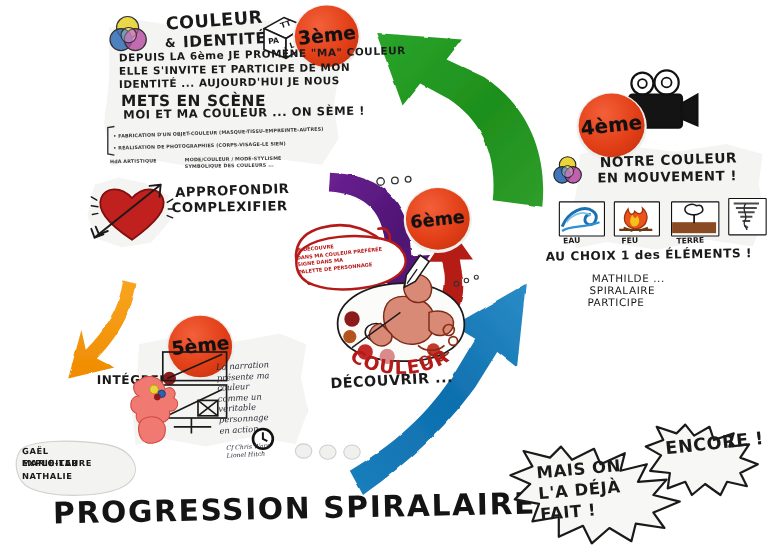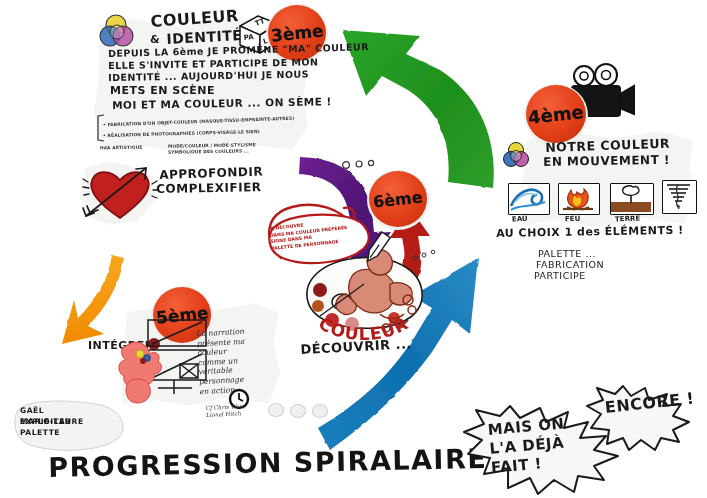--- a/index.html
+++ b/index.html
@@ -163,21 +163,21 @@
   </svg>
 
   <div class="halo" style="left:266px;top:4px;width:62px;height:60px;"></div>
   <div class="circle-num" style="left:268px;top:5px;width:58px;height:56px;background:radial-gradient(circle at 38% 32%,#f3603a 0%,#e23f17 55%,#bf2e0d 100%);">
     <span class="lbl" style="font-size:17px;">3ème</span>
   </div>
 
   <div class="txt hand" style="left:108px;top:48px;font-size:9.5px;transform:rotate(-1.5deg);">DEPUIS LA 6ème JE PROMÈNE "MA" COULEUR</div>
   <div class="txt hand" style="left:108px;top:60px;font-size:9.5px;transform:rotate(-1deg);">ELLE S'INVITE ET PARTICIPE DE MON</div>
   <div class="txt hand" style="left:108px;top:72px;font-size:9.5px;transform:rotate(-1deg);">IDENTITÉ ... AUJOURD'HUI JE NOUS</div>
-  <div class="txt hand" style="left:110px;top:84px;font-size:11px;">METS EN SCÈNE</div>
+  <div class="txt hand" style="left:110px;top:84px;font-size:14px;">METS EN SCÈNE</div>
   <div class="txt hand" style="left:112px;top:99px;font-size:10.5px;transform:rotate(-1deg);">MOI ET MA COULEUR ... ON SÈME !</div>
 
   <div class="txt tiny" style="left:103px;top:119px;transform:rotate(-2deg);">• FABRICATION D'UN OBJET-COULEUR (MASQUE-TISSU-EMPREINTE-AUTRES)</div>
   <div class="txt tiny" style="left:103px;top:131px;transform:rotate(-1.5deg);">• RÉALISATION DE PHOTOGRAPHIES (CORPS-VISAGE-LE SIEN)</div>
   <div class="txt tiny" style="left:100px;top:145px;transform:rotate(-1deg);">HdA ARTISTIQUE</div>
   <div class="txt tiny" style="left:168px;top:143px;transform:rotate(-1deg);">MODE/COULEUR / MODE-STYLISME
 SYMBOLIQUE DES COULEURS ...</div>
   <svg style="position:absolute;left:96px;top:114px;" width="10" height="28" viewBox="0 0 10 28">
     <path d="M8,1 L2,2 L2,26 L8,27" fill="none" stroke="#2a2a2a" stroke-width="1.2"></path>
   </svg>
@@ -262,22 +262,22 @@
   <div class="elemlabel" style="left:615px;top:215px;transform:rotate(-2deg);">TERRE</div>
 
   <div class="elemcard" style="left:662px;top:180px;width:33px;height:32px;">
     <svg width="31" height="30" viewBox="0 0 31 30">
       <path d="M4,4 L27,4 M6,8 L25,8 M8,12 L23,12 M10,16 L21,16 M12,20 L19,20 M14,24 L17,26" stroke="#4a4a4a" stroke-width="1.8" fill="none"></path>
       <path d="M15,4 C10,10 18,14 14,20 C12,24 16,26 16,28" stroke="#2a2a2a" stroke-width="1.2" fill="none"></path>
     </svg>
   </div>
 
   <div class="txt hand" style="left:496px;top:227px;font-size:11px;transform:rotate(-1deg);">AU CHOIX 1 des ÉLÉMENTS !</div>
-  <div class="txt hand" style="left:538px;top:248px;font-size:9.5px;font-weight:400;">PALETTE ...</div>
-  <div class="txt hand" style="left:536px;top:259px;font-size:9.5px;font-weight:400;">FABRICATION</div>
+  <div class="txt hand" style="left:538px;top:248px;font-size:9.5px;font-weight:400;">MATHILDE ...</div>
+  <div class="txt hand" style="left:536px;top:259px;font-size:9.5px;font-weight:400;">SPIRALAIRE</div>
   <div class="txt hand" style="left:534px;top:270px;font-size:9.5px;font-weight:400;">PARTICIPE</div>
 
   <div class="halo" style="left:367px;top:170px;width:62px;height:60px;"></div>
   <div class="circle-num" style="left:369px;top:171px;width:58px;height:56px;background:radial-gradient(circle at 38% 32%,#f3603a 0%,#e23f17 55%,#bf2e0d 100%);">
     <span class="lbl" style="font-size:16px;">6ème</span>
   </div>
 
   <svg style="position:absolute;left:255px;top:205px;" width="125" height="80" viewBox="0 0 125 80">
     <path d="M22,20 C10,28 12,48 30,54 C52,62 92,58 108,44 C120,33 112,16 92,12 C68,7 36,10 22,20 Z" fill="#ffffff" stroke="#b51a18" stroke-width="2.2"></path>
   </svg>
@@ -382,21 +382,21 @@
 
   <div class="gray-dot" style="left:268px;top:403px;width:14px;height:12px;"></div>
   <div class="gray-dot" style="left:290px;top:404px;width:14px;height:12px;"></div>
   <div class="gray-dot" style="left:312px;top:404px;width:14px;height:12px;"></div>
 
   <svg style="position:absolute;left:8px;top:398px;" width="130" height="62" viewBox="0 0 130 62">
     <path d="M10,12 C4,22 6,40 20,46 C44,56 96,54 110,40 C122,28 112,10 88,6 C56,1 18,2 10,12 Z" fill="#f3f3f1" stroke="#d0d0cd" stroke-width="1"></path>
   </svg>
   <div class="txt hand" style="left:20px;top:406px;font-size:7.6px;">GAËL</div>
   <div class="txt hand" style="left:20px;top:417px;font-size:7.6px;">EXPLOITER</div>
-  <div class="txt hand" style="left:20px;top:428px;font-size:7.6px;">PALETTE</div>
+  <div class="txt hand" style="left:20px;top:428px;font-size:7.6px;">NATHALIE</div>
   <div class="txt hand" style="left:20px;top:417px;font-size:7.6px;">MARIE-LAURE</div>
 
   <div class="txt hand" style="left:48px;top:452px;font-size:27px;letter-spacing:1.5px;transform:rotate(-1.2deg);color:#141414;">PROGRESSION SPIRALAIRE</div>
 
   <svg style="position:absolute;left:583px;top:384px;" width="122" height="76" viewBox="0 0 122 76">
     <path d="M18,30 L4,22 L20,16 L14,4 L32,10 L40,2 L48,12 L62,4 L66,16 L84,10 L80,22 L98,20
              L90,32 L106,38 L90,46 L96,58 L78,54 L72,66 L58,56 L46,66 L40,54 L24,60 L26,46 L8,44 Z" fill="#f7f7f5" stroke="#1a1a1a" stroke-width="2" stroke-linejoin="round"></path>
   </svg>
   <div class="txt hand" style="left:604px;top:398px;font-size:16px;transform:rotate(-6deg);">ENCORE !</div>
 

